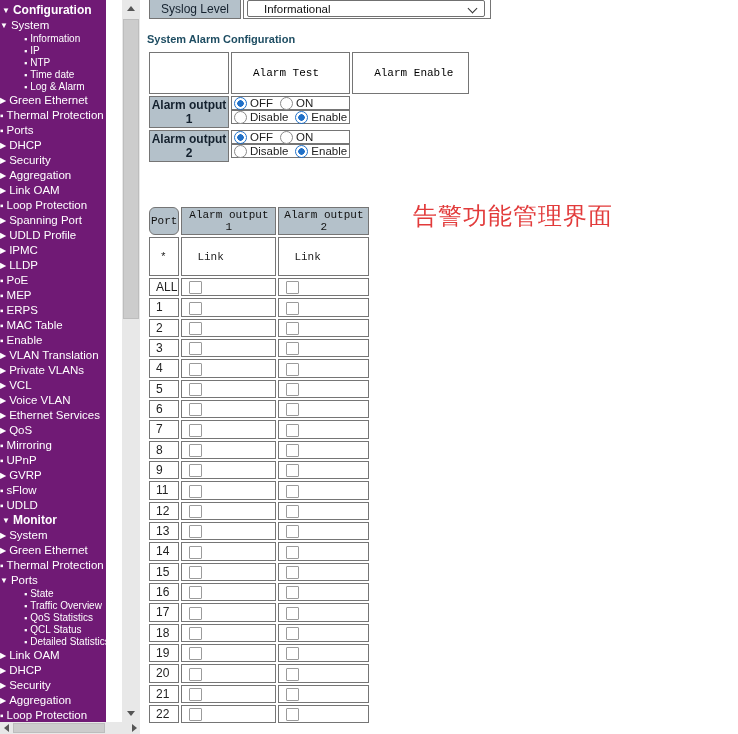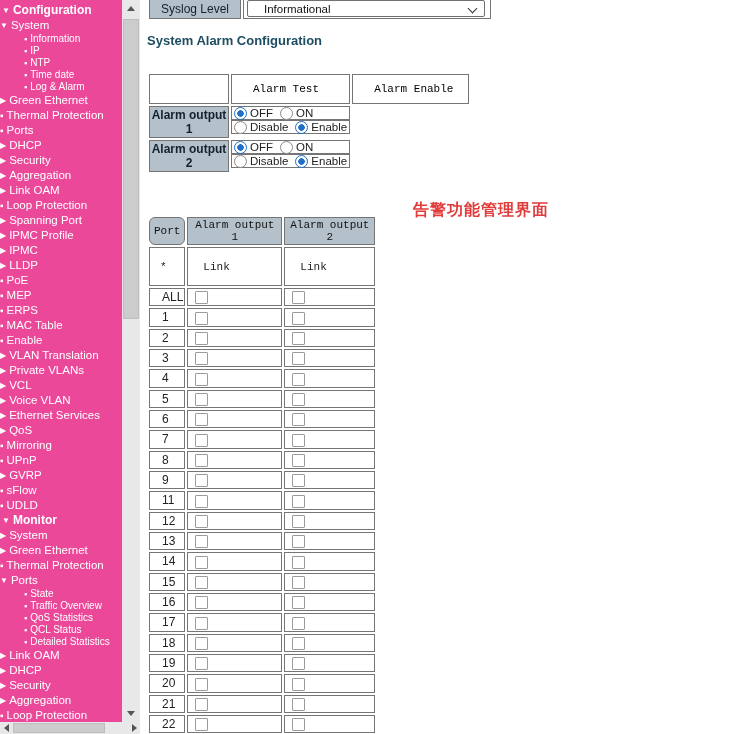--- a/index.html
+++ b/index.html
@@ -6,22 +6,22 @@
   body{
     width:738px;height:734px;overflow:hidden;background:#ffffff;
     font-family:"Liberation Sans","DejaVu Sans",sans-serif;
     -webkit-font-smoothing:antialiased;
   }
   .layout{display:flex;width:738px;height:734px;}
 
   
   .left-frame{position:relative;width:140px;height:734px;flex:0 0 140px;}
   .nav{
-    position:absolute;left:0;top:0;width:122px;height:722px;
-    background:#ec4899;color:#fff;overflow:hidden;white-space:nowrap;
+    position:absolute;left:0;top:0;width:106px;height:722px;
+    background:#701a75;color:#fff;overflow:hidden;white-space:nowrap;
     padding-top:3px;box-sizing:border-box;
   }
   .nav-item{cursor:pointer;}
   .nav-item .tw{display:inline-block;margin-right:3px;color:#fff;}
   .nav-item.lv0{font-size:12px;font-weight:bold;line-height:15px;padding-left:2px;}
   .nav-item.lv1{font-size:11.5px;line-height:14px;}
   .nav-item.lv2{font-size:10px;line-height:12px;padding-left:24px;}
   .nav-item.expanded .tw::before{content:"▼";font-size:8px;vertical-align:1px;}
   .nav-item.collapsed .tw::before{content:"▶";font-size:8px;vertical-align:1px;}
   .nav-item.leaf .tw::before{content:"▪";font-size:10px;}
@@ -57,25 +57,25 @@
   .syslog-value{width:248px;background:#fff;vertical-align:middle;}
   .select{
     position:relative;width:238px;height:17px;margin-left:2px;background:#fff;
     border:1px solid #707070;border-radius:2px;font-size:11.5px;line-height:16px;
     padding-left:16px;box-sizing:border-box;color:#111;cursor:default;
   }
   .select .chev{position:absolute;right:8px;top:4px;width:6px;height:6px;
     border-right:1.5px solid #333;border-bottom:1.5px solid #333;transform:rotate(45deg);}
 
   
-  .heading{font-size:13px;font-weight:bold;color:#1e4d62;margin:12px 0 24px 0;}
+  .heading{font-size:11px;font-weight:bold;color:#1e4d62;margin:12px 0 5px 0;}
 
   
   .alarm-tbl td{height:14px;}
-  .alarm-tbl .top td{height:30px;padding-left:21px;}
+  .alarm-tbl .top td{height:42px;padding-left:21px;}
   .alarm-tbl .c-label{width:80px;}
   .alarm-tbl .c-test{width:80px;}
   .alarm-tbl .c-en{width:117px;}
   .alarm-tbl .mono{font-family:"Liberation Mono","DejaVu Sans Mono",monospace;font-size:11px;padding-left:10px;background:#fff;}
   .alarm-tbl .rowlab{font-size:12px;font-weight:bold;text-align:center;color:#14212e;}
   .radio-group{display:flex;align-items:center;gap:3px;font-size:11.5px;padding:0 2px;background:#fff;color:#222;}
   .radio{flex:0 0 auto;width:11px;height:11px;border-radius:50%;border:1px solid #8a8a8a;background:#fff;display:inline-block;}
   .radio.sel{border:1px solid #2070c8;background:radial-gradient(circle,#2070c8 0 3px,#fff 3.5px);}
   .rg-lab{margin-right:4px;text-align:right;}
 
@@ -83,25 +83,25 @@
   .port-tbl{margin-top:41px;}
   .port-tbl th{height:28px;background:#b4c1ca;font-family:"Liberation Mono","DejaVu Sans Mono",monospace;font-size:11px;font-weight:bold;color:#111;text-align:center;}
   .port-tbl .c-port{width:30px;border-radius:6px;}
   .port-tbl .c-a1{width:95px;}
   .port-tbl .c-a2{width:91px;}
   .port-tbl td{background:#fff;font-size:12px;color:#222;}
   .port-tbl .filter td{height:39px;font-family:"Liberation Mono","DejaVu Sans Mono",monospace;font-size:11px;}
   .port-tbl .filter .star{padding-left:10px;}
   .port-tbl .filter .link{padding-left:15px;}
   .port-tbl .prow td{height:16px;}
-  .port-tbl .plabel{padding-left:12px;}
+  .port-tbl .plabel{padding-left:6px;}
   .cb{display:inline-block;width:11px;height:11px;border:1px solid #9b9b9b;border-radius:1px;background:#fff;margin-left:6px;vertical-align:middle;}
 
   
-  .annotation{position:absolute;left:273px;top:200px;font-size:16px;font-weight:bold;letter-spacing:1px;}
+  .annotation{position:absolute;left:273px;top:200px;font-size:24px;font-weight:normal;letter-spacing:1px;}
 </style>
 </head>
 <body>
 
 <div class="layout">
 
   <div class="left-frame">
     <div class="nav">
 
         <div class="nav-item lv0 expanded">
@@ -162,21 +162,21 @@
 
         <div class="nav-item lv1 leaf">
           <span class="tw"></span><span>Loop Protection</span>
         </div>
 
         <div class="nav-item lv1 collapsed">
           <span class="tw"></span><span>Spanning Port</span>
         </div>
 
         <div class="nav-item lv1 collapsed">
-          <span class="tw"></span><span>IPMC Profile</span>
+          <span class="tw"></span><span>UDLD Profile</span>
         </div>
 
         <div class="nav-item lv1 collapsed">
           <span class="tw"></span><span>IPMC</span>
         </div>
 
         <div class="nav-item lv1 collapsed">
           <span class="tw"></span><span>LLDP</span>
         </div>
 

